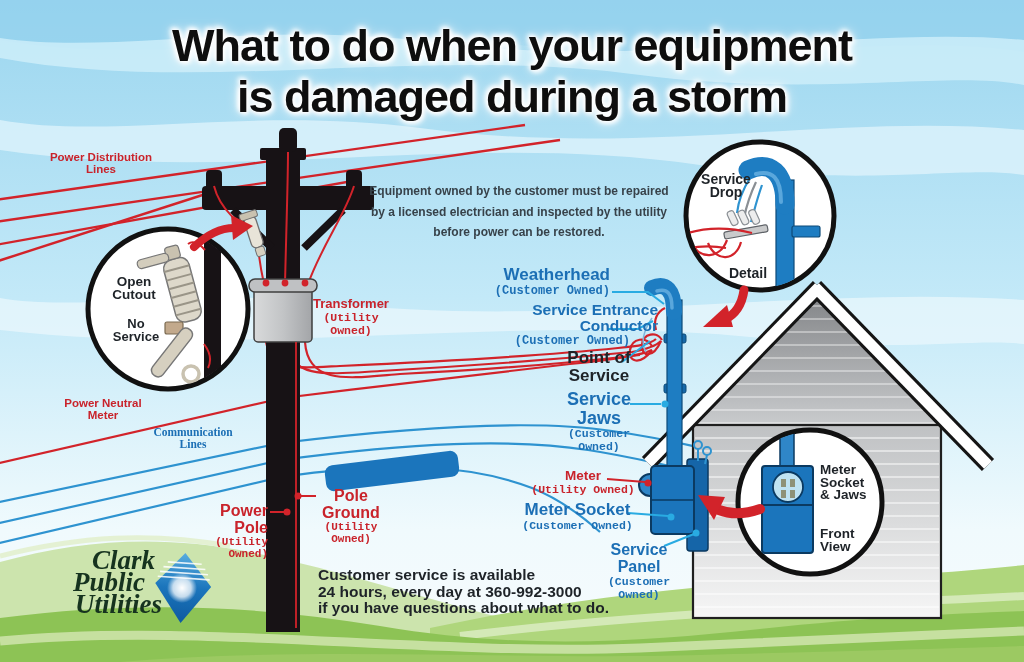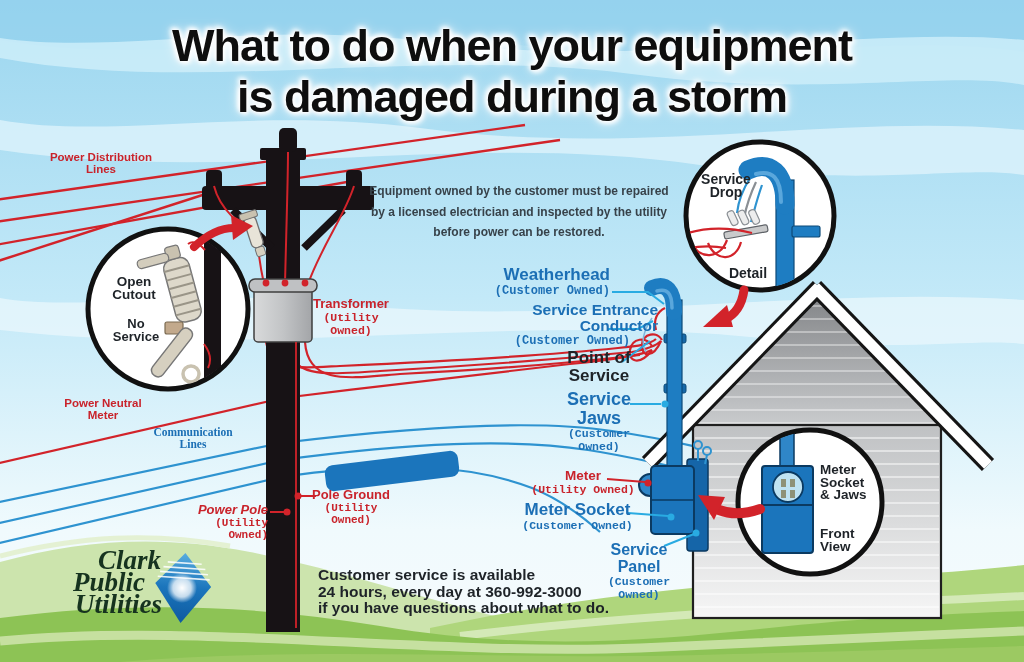--- a/index.html
+++ b/index.html
@@ -359,26 +359,26 @@
   <div>Power Neutral</div>
   <div>Meter</div>
 </div>
 
 <div class="abs c blu lbl" style="left:148px;top:427px;width:90px;font-size:11.5px;font-family:Liberation Serif, serif;">
   <div>Communication</div>
   <div>Lines</div>
 </div>
 
 <div class="abs c red" style="left:308px;top:488px;width:86px;">
-  <div class="lbl" style="font-size:13px;">Pole Ground</div>
+  <div class="lbl" style="font-size:16px;">Pole Ground</div>
   <div class="sub" style="font-size:11px;">(Utility Owned)</div>
 </div>
 
 <div class="abs r red" style="left:190px;top:503px;width:78px;">
-  <div class="lbl" style="font-size:13px;font-style:italic;">Power Pole</div>
+  <div class="lbl" style="font-size:16px;">Power Pole</div>
   <div class="sub" style="font-size:11px;">(Utility Owned)</div>
 </div>
 
 <div class="abs c red" style="left:528px;top:469px;width:110px;">
   <div class="lbl" style="font-size:13.5px;">Meter</div>
   <div class="sub" style="font-size:11.5px;">(Utility Owned)</div>
 </div>
 
 <div class="abs c blu" style="left:515px;top:501px;width:125px;">
   <div class="lbl" style="font-size:17px;">Meter Socket</div>
@@ -418,18 +418,18 @@
   <div>View</div>
 </div>
 
 <div id="contact" class="abs">
   <div>Customer service is available</div>
   <div><span>24 hours, every day at </span><b>360-992-3000</b></div>
   <div>if you have questions about what to do.</div>
 </div>
 
 <div class="abs" style="left:0;top:0;width:0;height:0;">
-  <div class="abs logoline r" style="left:41px;top:549px;width:120px;">Clark</div>
+  <div class="abs logoline r" style="left:35px;top:549px;width:120px;">Clark</div>
   <div class="abs logoline r" style="left:25px;top:571px;width:120px;">Public</div>
   <div class="abs logoline r" style="left:42px;top:593px;width:120px;">Utilities</div>
 </div>
 
 </div>
 
 </body></html>

